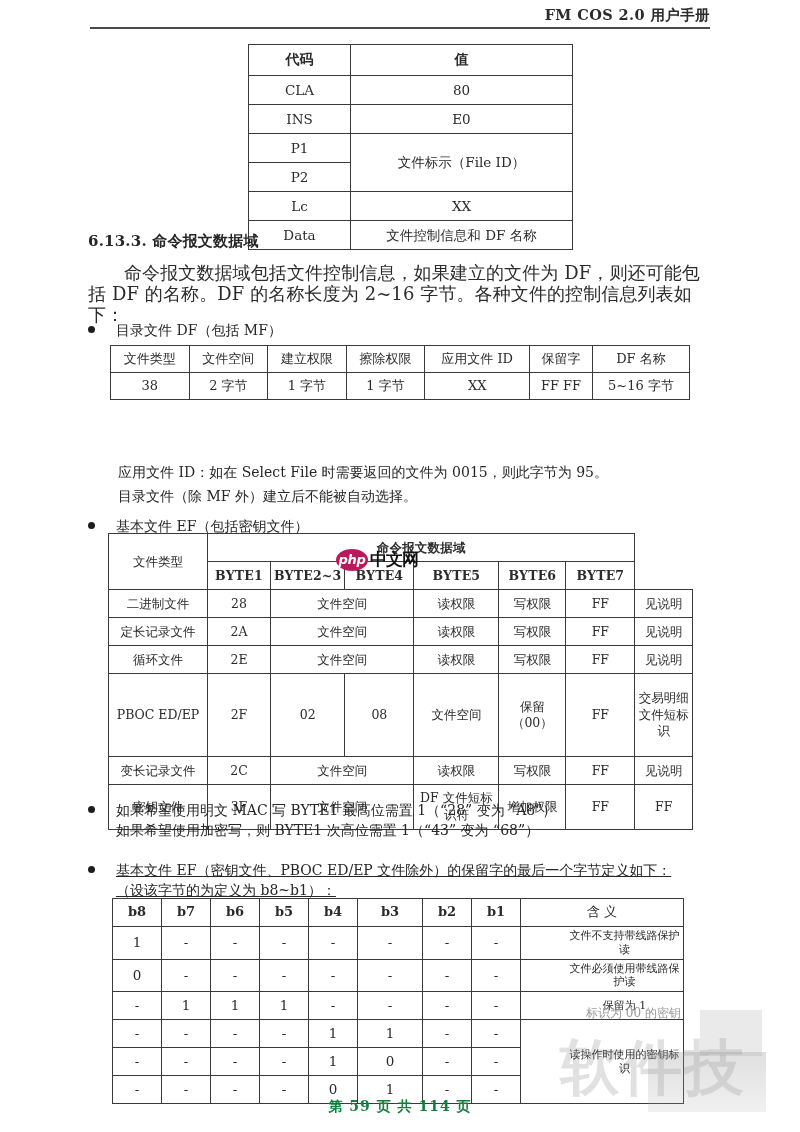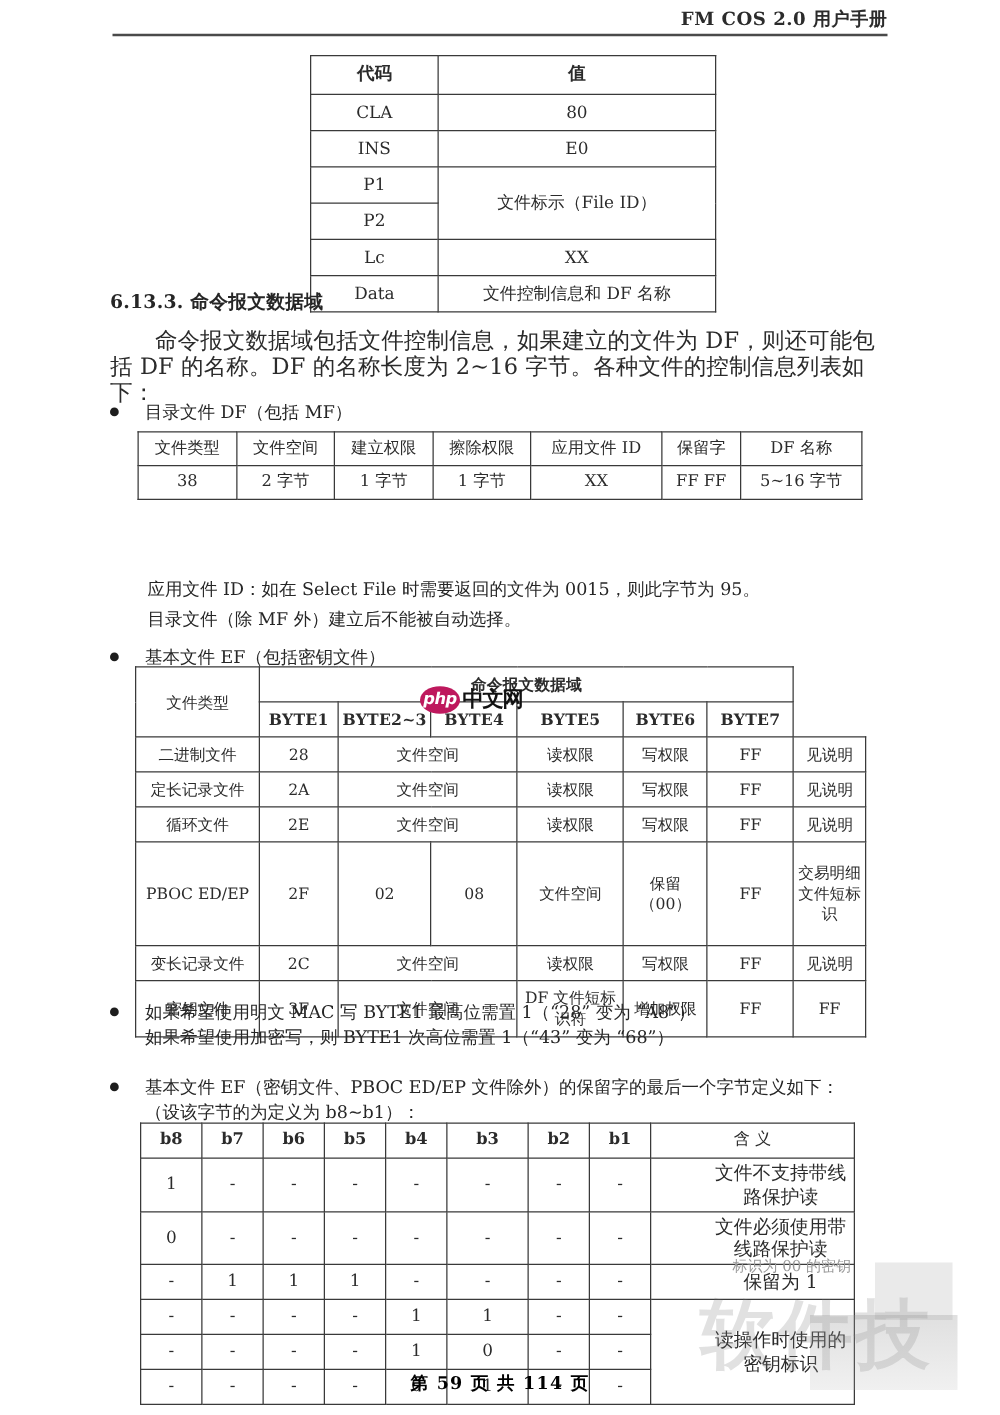--- a/index.html
+++ b/index.html
@@ -102,21 +102,21 @@
     width: 7px;
     height: 7px;
     border-radius: 50%;
     background: #1d1d1d;
   }
   .bullet .btxt { display: block; margin-left: 28px; }
 
   .b-df   { top: 320px; left: 88px; width: 620px; }
   .b-ef   { top: 516px; left: 88px; width: 620px; }
   .b-mac  { top: 800px; left: 88px; width: 625px; }
-  .b-res  { top: 860px; left: 88px; width: 625px; }
+  .b-res  { top: 860px; left: 88px; width: 625px; text-decoration: underline; }
 
   .indent-note { position: absolute; font-size: 14px; line-height: 21px; }
   .n1 { top: 402px; left: 88px;  width: 625px; text-indent: 2em; }
   .n2 { top: 462px; left: 118px; width: 600px; }
   .n3 { top: 486px; left: 118px; width: 600px; }
 
   
   .t-df {
     position: absolute;
     top: 345px;
@@ -145,33 +145,33 @@
     position: absolute;
     top: 898px;
     left: 112px;
     width: 572px;
   }
   .t-bits table { width: 100%; }
   .t-bits td { height: 23px; font-size: 13px; }
   .t-bits td.bcol { width: 42px; font-weight: bold; }
   .t-bits td.bcolw { width: 58px; font-weight: bold; }
   .t-bits td.val { font-size: 13.5px; }
-  .t-bits td.mean { font-size: 15px; padding-left: 48px; }
+  .t-bits td.mean { font-size: 11px; padding-left: 48px; }
 
   
   .footer {
     position: absolute;
     top: 1098px;
     left: 0;
     width: 800px;
     text-align: center;
     font-size: 14px;
     font-weight: bold;
     letter-spacing: 1px;
-    color: #000000;
+    color: #15803d;
   }
 
   
   .wm-php {
     position: absolute;
     top: 548px;
     left: 336px;
     display: flex;
     align-items: center;
     gap: 2px;

